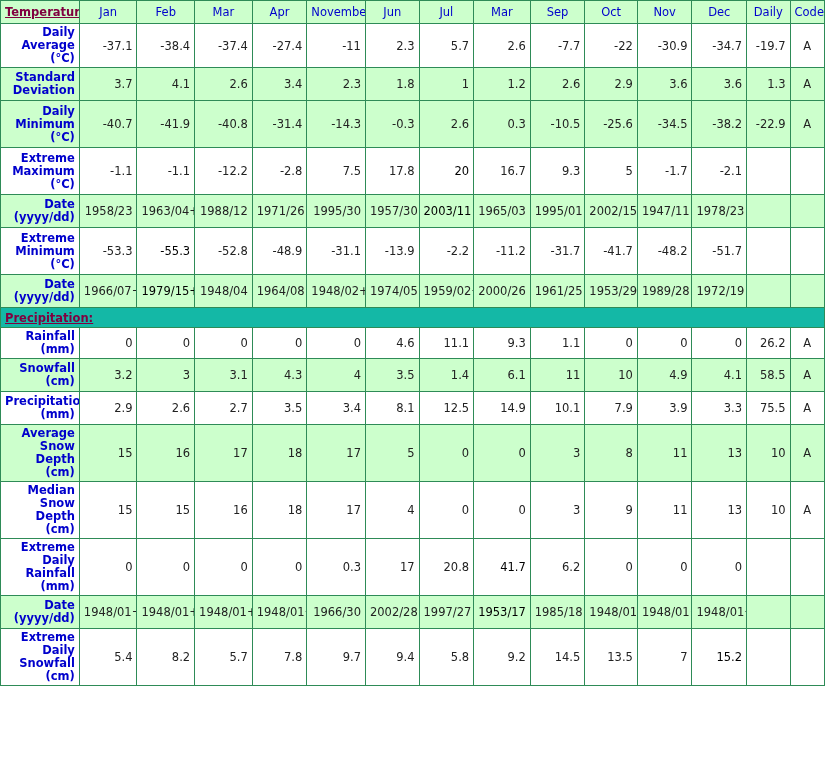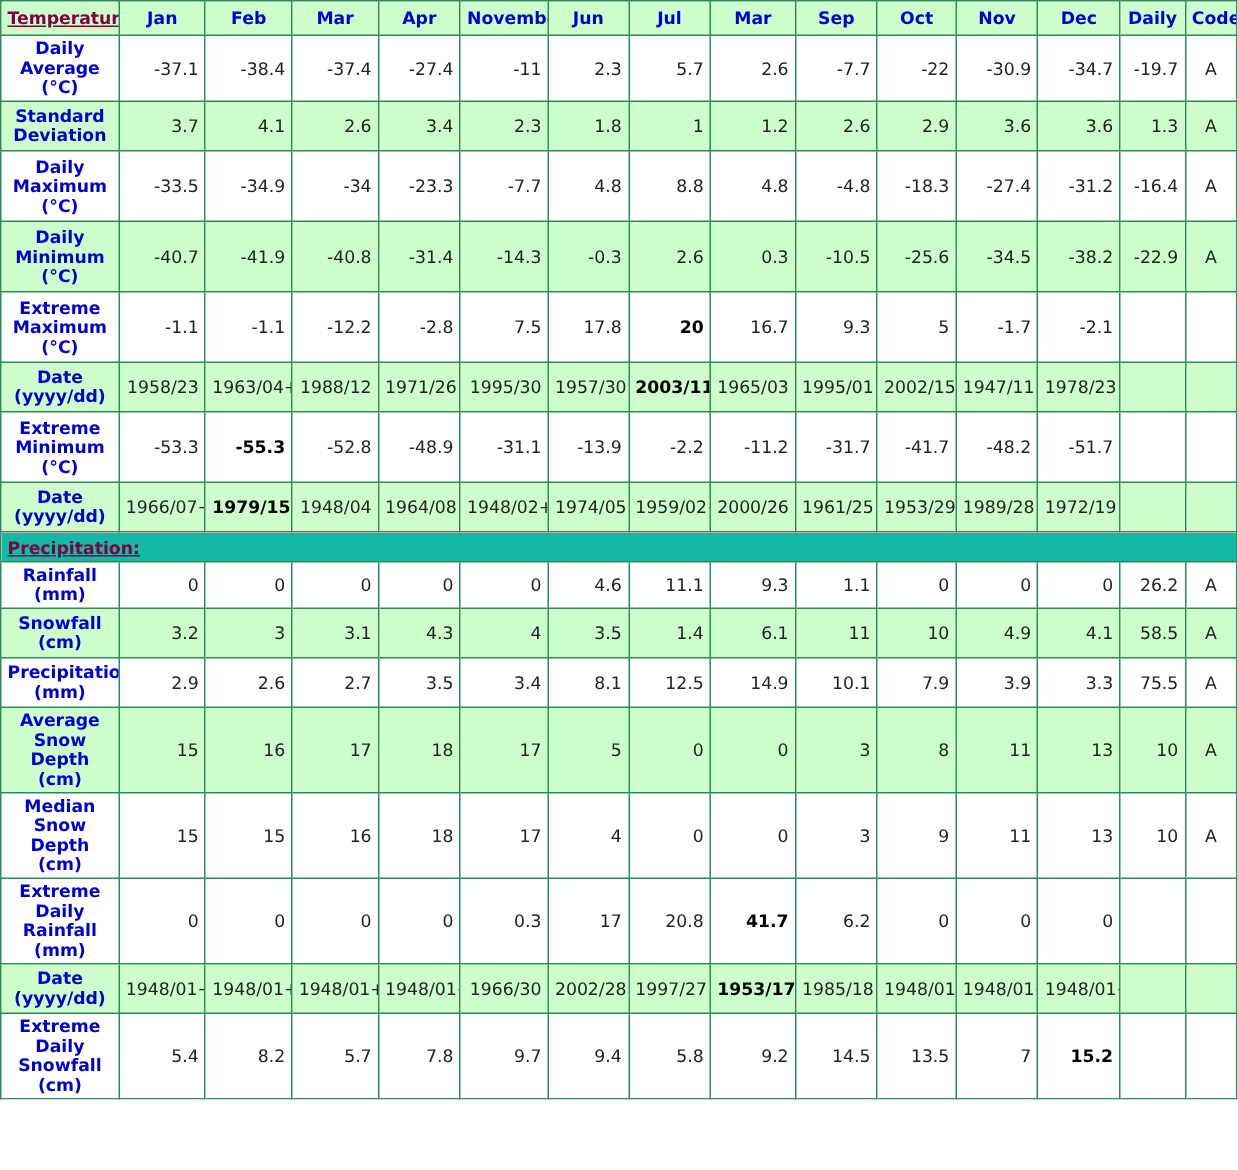--- a/index.html
+++ b/index.html
@@ -21,56 +21,56 @@
     border: 1px solid #2e8b57;
     padding: 2px 4px;
     vertical-align: middle;
     overflow: hidden;
     white-space: normal;
   }
   
   .hdr-cell {
     background: #ccffcc;
     color: #0000cc;
-    font-weight: bold;
+    font-weight: normal;
     text-align: center;
     font-size: 11.5px;
     height: 18px;
   }
   .hdr-section {
     background: #ccffcc;
     color: #800040;
     font-weight: bold;
     text-align: left;
     text-decoration: underline;
     font-size: 11.5px;
     padding-left: 3px;
   }
   
   .rowlabel {
     color: #0000cc;
     font-weight: bold;
-    text-align: center;
+    text-align: right;
     font-size: 11.5px;
     line-height: 13px;
     padding-left: 3px;
   }
   
   .num {
     text-align: right;
     color: #222222;
     font-size: 11.5px;
     padding-right: 5px;
   }
   .code {
     text-align: center;
     color: #222222;
     font-size: 11.5px;
   }
-  .b { font-weight: bold; color:#000;text-align:right; }
+  .b { font-weight: normal; color:#000;text-align:right; }
   tr.green td { background: #ccffcc; }
   tr.white td { background: #ffffff; }
   tr.sectionrow td {
     background: #14b8a6;
     height: 15px;
   }
   .tall2 { height: 28px; }
   .tall3 { height: 42px; }
   .tall1 { height: 18px; }
 </style>
@@ -140,37 +140,20 @@
         <td class="num">1.8</td>
         <td class="num">1</td>
         <td class="num">1.2</td>
         <td class="num">2.6</td>
         <td class="num">2.9</td>
         <td class="num">3.6</td>
         <td class="num">3.6</td>
         <td class="num">1.3</td>
         <td class="code">A</td>
       </tr>
-      <tr class="white">
-        <td class="rowlabel tall3">Daily Maximum (°C)</td>
-        <td class="num">-33.5</td>
-        <td class="num">-34.9</td>
-        <td class="num">-34</td>
-        <td class="num">-23.3</td>
-        <td class="num">-7.7</td>
-        <td class="num">4.8</td>
-        <td class="num">8.8</td>
-        <td class="num">4.8</td>
-        <td class="num">-4.8</td>
-        <td class="num">-18.3</td>
-        <td class="num">-27.4</td>
-        <td class="num">-31.2</td>
-        <td class="num">-16.4</td>
-        <td class="code">A</td>
-      </tr>
       <tr class="green">
         <td class="rowlabel tall3">Daily Minimum (°C)</td>
         <td class="num">-40.7</td>
         <td class="num">-41.9</td>
         <td class="num">-40.8</td>
         <td class="num">-31.4</td>
         <td class="num">-14.3</td>
         <td class="num">-0.3</td>
         <td class="num">2.6</td>
         <td class="num">0.3</td>

